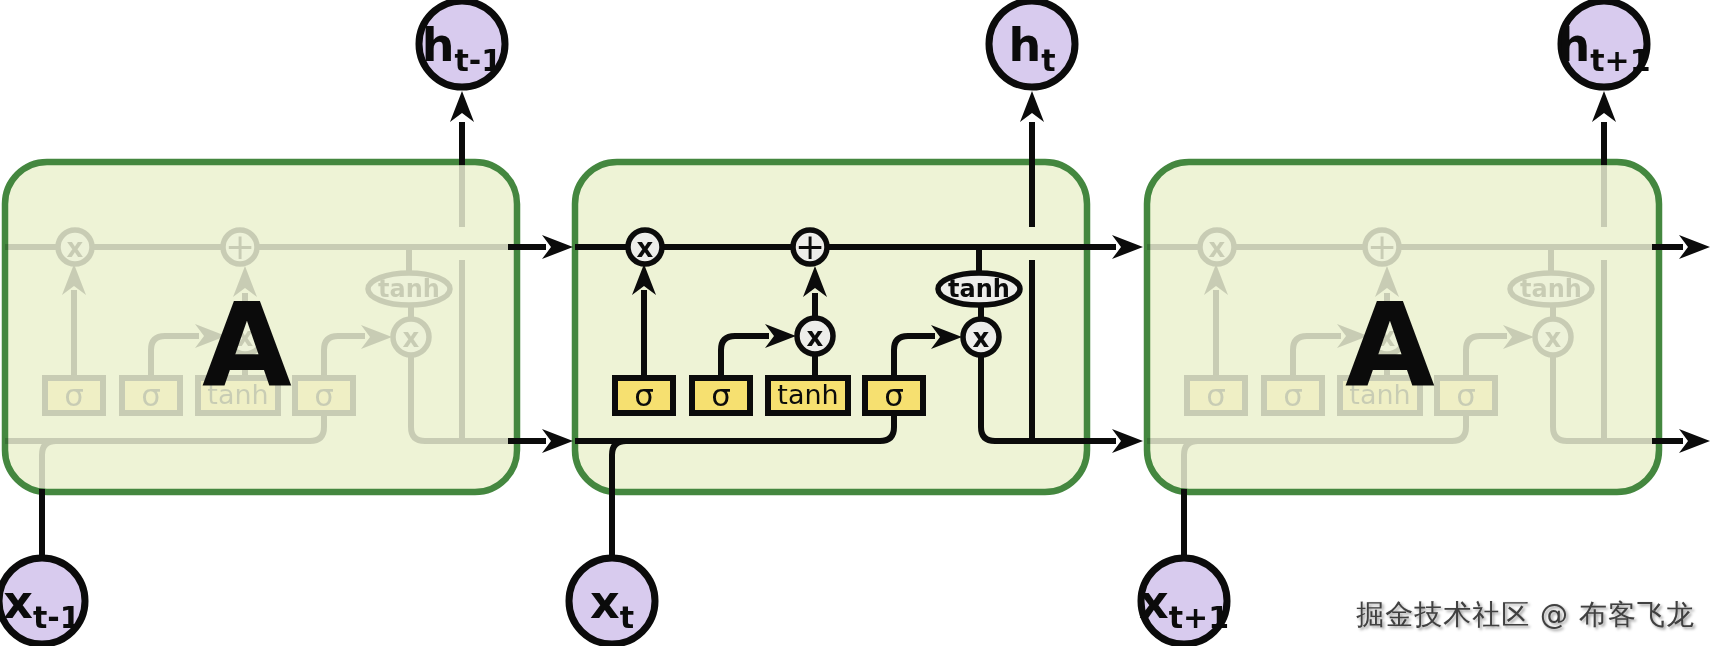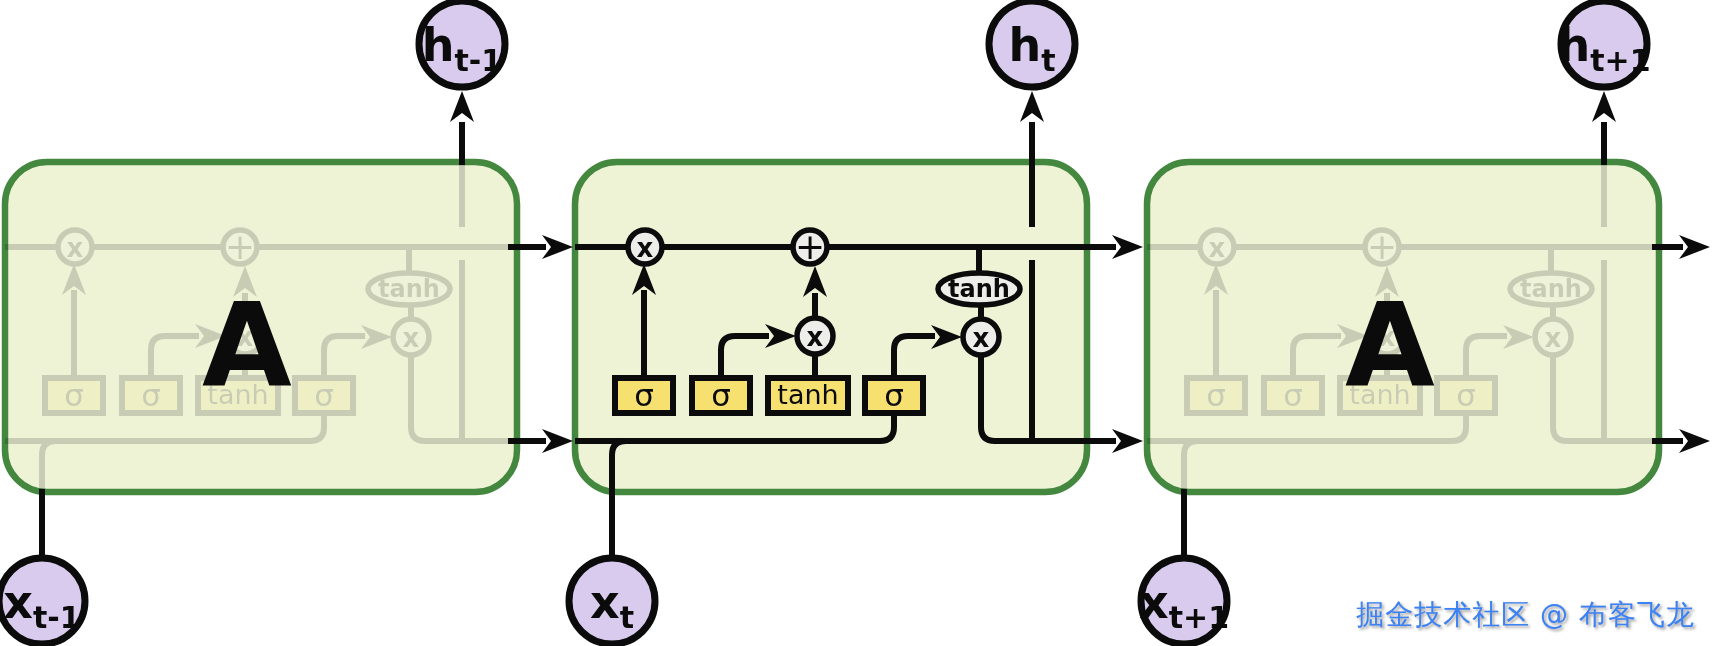--- a/index.html
+++ b/index.html
@@ -12,21 +12,21 @@
   .gate-t{font-size:31px;text-anchor:middle;fill:#0b0b0b;}
   .gate-tanh{font-size:27px;text-anchor:middle;fill:#0b0b0b;}
   .ell-t{font-size:24px;font-weight:700;text-anchor:middle;fill:#0b0b0b;}
   .op-t{font-size:26px;font-weight:700;text-anchor:middle;fill:#0b0b0b;}
   .plus-t{font-size:36px;font-weight:400;text-anchor:middle;fill:#0b0b0b;}
   .lbl{font-size:46px;font-weight:700;text-anchor:middle;fill:#0b0b0b;}
   .sub{font-size:30px;}
   .A-label{font-size:116px;font-weight:700;text-anchor:middle;fill:#0b0b0b;}
   .watermark{
     position:absolute;right:18px;bottom:12px;
-    font-size:28px;letter-spacing:1px;color:#3b82f6;
+    font-size:28px;letter-spacing:1px;color:#404040;
     font-family:"DejaVu Sans","Liberation Sans",sans-serif;
     text-shadow:0 0 1px #c8c8c8, 2px 2px 3px #9a9a9a;
     white-space:nowrap;
   }
 </style>
 </head>
 <body>
 
 <svg width="1713" height="646" viewBox="0 0 1713 646">
   <defs>

